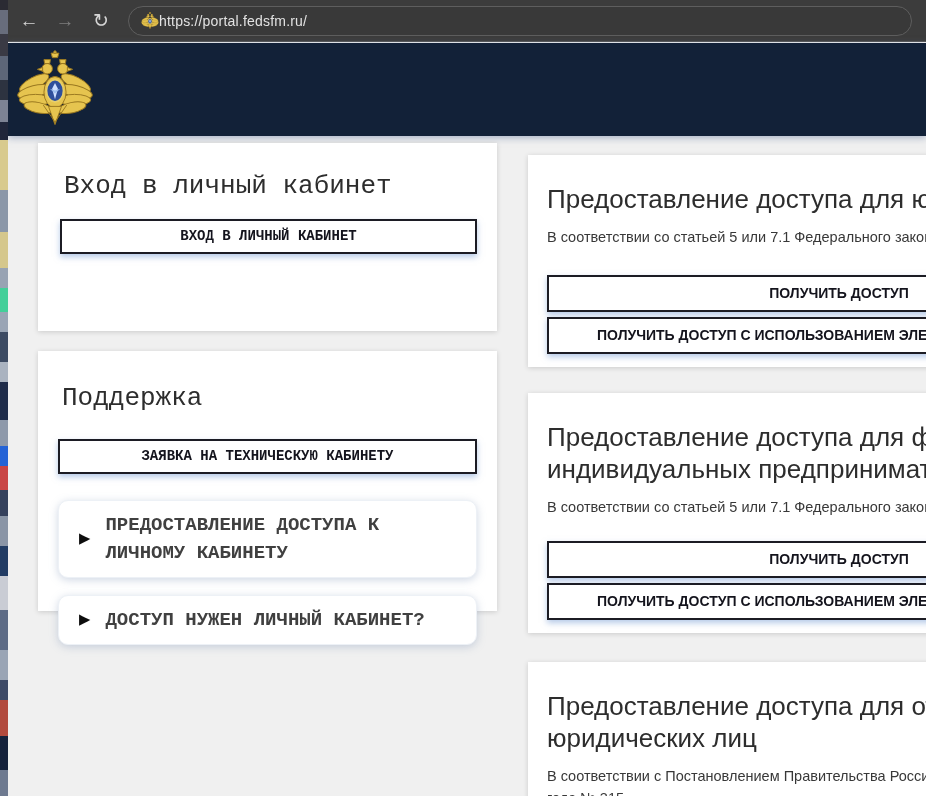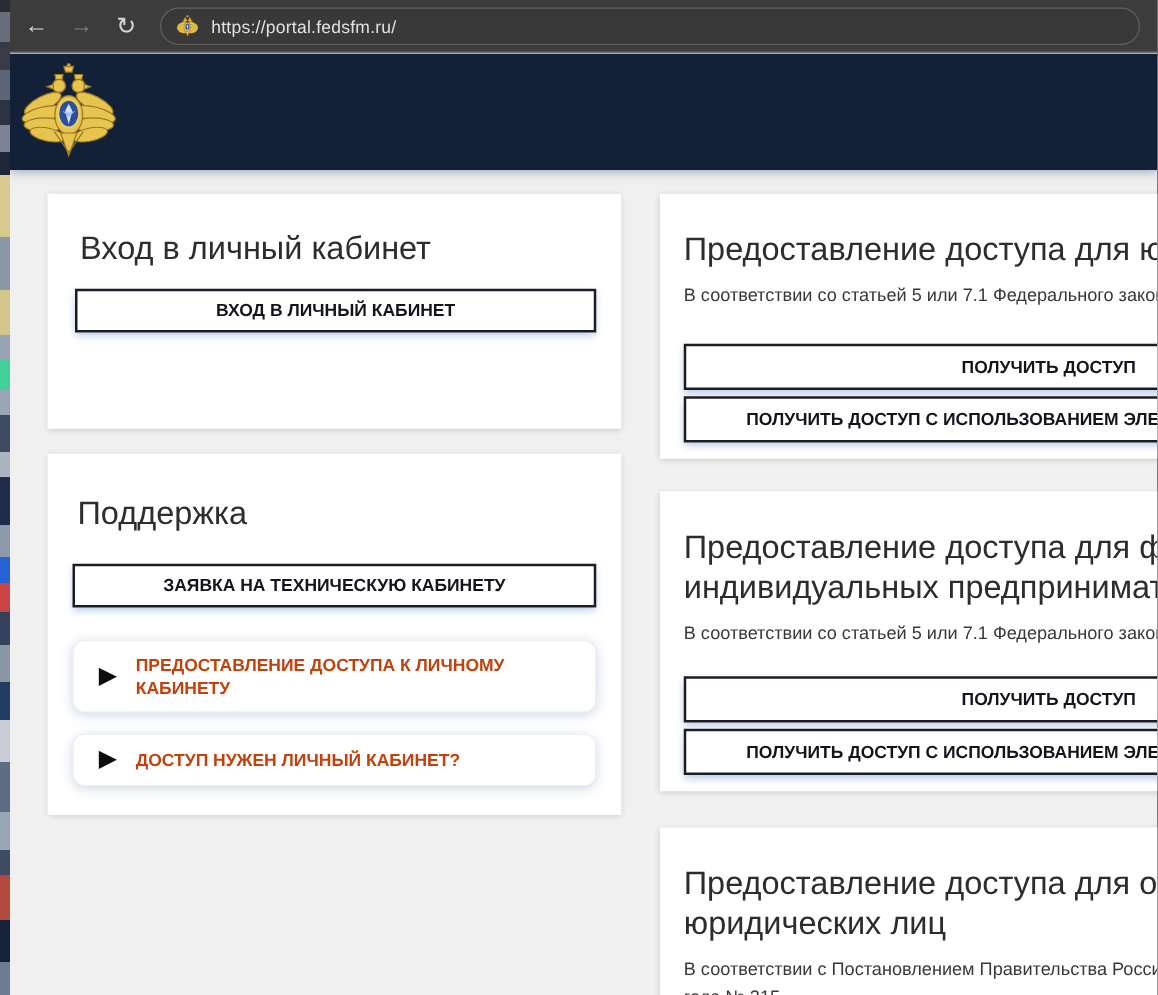--- a/index.html
+++ b/index.html
@@ -38,34 +38,34 @@
   }
   .nav-btn {
     width:34px; height:34px; margin-right:2px; border-radius:17px;
     display:flex; align-items:center; justify-content:center;
     color:#d6d6d6; font-size:19px; cursor:pointer; user-select:none;
   }
   .nav-btn.disabled { color:#7e7e7e; }
   .url-bar {
     margin-left:8px; width:784px; height:30px; box-sizing:border-box;
     background:#393939; border:1px solid #5e5e5e; border-radius:16px;
-    display:flex; align-items:center; padding:0 12px; gap:10px; cursor:text;
+    display:flex; align-items:center; padding:0 12px; cursor:text;
   }
   .url-text { color:#e2e2e2; font-size:14px; letter-spacing:0.2px; white-space:nowrap; }
   .favicon { width:18px; height:18px; flex:0 0 auto; }
 
   
   .site-header {
     position:absolute; left:8px; top:43px; width:918px; height:93px;
     background:#122138; box-shadow:0 2px 7px rgba(110,130,165,0.55);
   }
   .emblem { position:absolute; left:8px; top:6px; width:78px; height:81px; cursor:pointer; }
 
   
-  .col-left  { position:absolute; left:38px;  top:155px; width:459px; }
+  .col-left  { position:absolute; left:38px;  top:143px; width:459px;font-family:Liberation Mono, monospace; }
   .col-right { position:absolute; left:528px; top:155px; width:622px; }
 
   .card {
     background:#ffffff; box-shadow:0 1px 5px rgba(0,0,0,0.16);
     box-sizing:border-box;
   }
   .card-h {
     font-size:26px; font-weight:400; color:#2d2d2d;
     line-height:34px; margin:0 0 0 4px; white-space:nowrap;
   }
@@ -76,31 +76,31 @@
     color:#14141d; font-family:inherit; font-weight:700; font-size:14px;
     text-align:center; padding:7px 6px; line-height:17px;
     box-shadow:0 3px 6px rgba(110,150,210,0.5); cursor:pointer;
   }
 
   
   .card.login   { height:188px; margin-bottom:20px; padding:26px 20px 0 22px; }
   .card.login .card-h { margin-bottom:16px; }
   .card.login .btn-outline { margin-bottom:6px; }
 
-  .card.support { height:289px; padding:30px 20px 0 20px; }
+  .card.support { height:260px; padding:30px 20px 0 20px; }
   .card.support .card-h { margin-bottom:24px; }
   .support-link {
     display:flex; align-items:center; margin-top:26px;
     background:#fff; border:1px solid #edf1f6; border-radius:10px;
     box-shadow:0 2px 9px rgba(130,150,185,0.38);
     padding:10px 14px; cursor:pointer;
   }
   .support-link + .support-link { margin-top:17px; }
   .play-icon { font-size:19px; color:#0d0d0d; margin:0 15px 0 6px; line-height:20px; }
-  .support-link-label { color:#c2410c; font-weight:700; font-size:14px; line-height:18px; }
+  .support-link-label { color:#404040; font-weight:700; font-size:19px; line-height:28px; }
 
   
   .card.access { width:622px; padding:28px 19px 0 19px; }
   #access-0 { height:212px; margin-bottom:26px; }
   #access-1 { height:240px; margin-bottom:29px; }
   #access-2 { height:300px; }
   .title-line { font-size:26px; font-weight:400; color:#2d2d2d; line-height:32px; white-space:nowrap; }
   .subtitle  { margin-top:12px; }
   .subtitle-line { font-size:14.5px; color:#383838; line-height:20px; white-space:nowrap; }
   .subtitle-line + .subtitle-line { margin-top:2px; }

